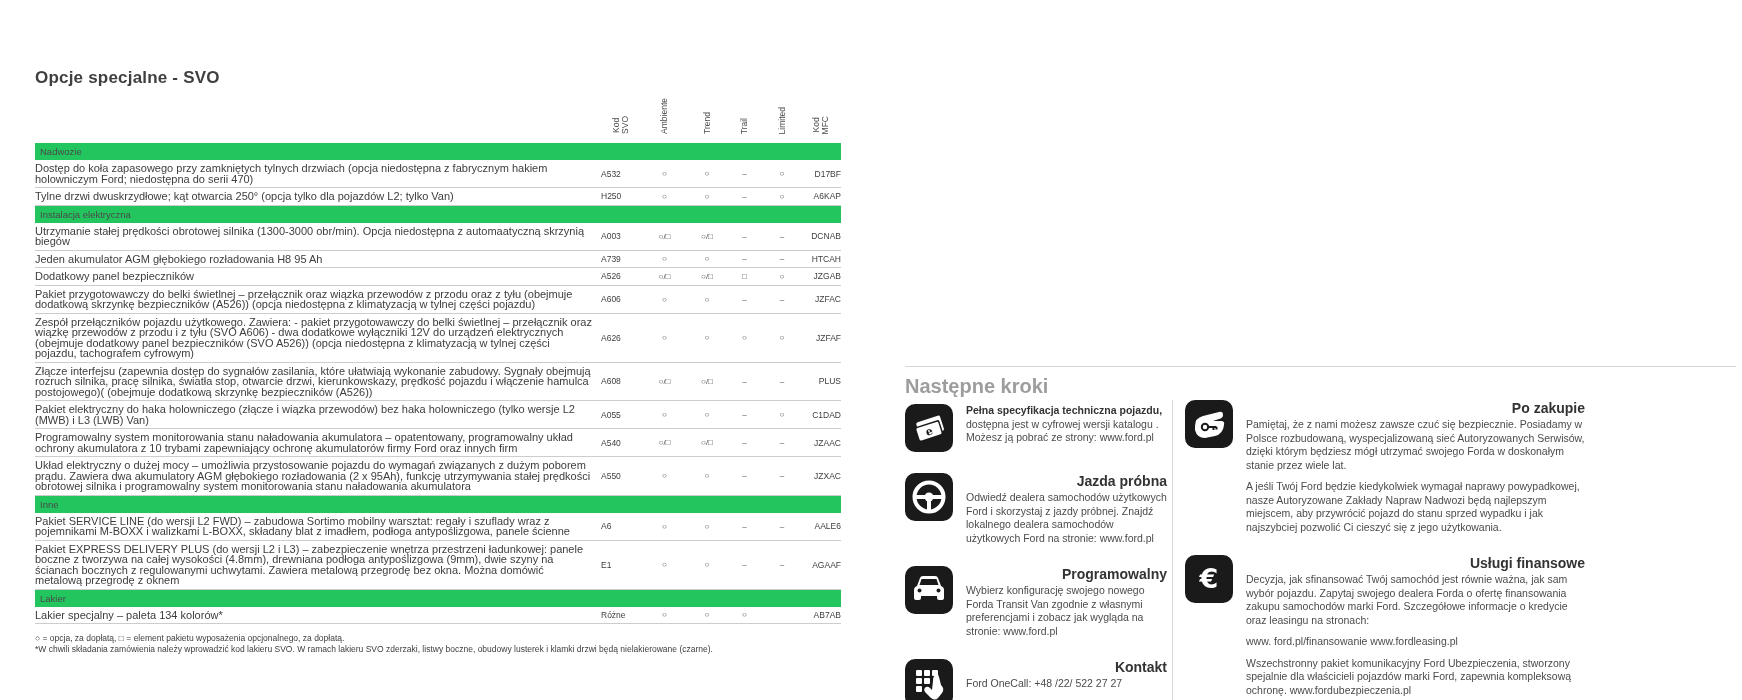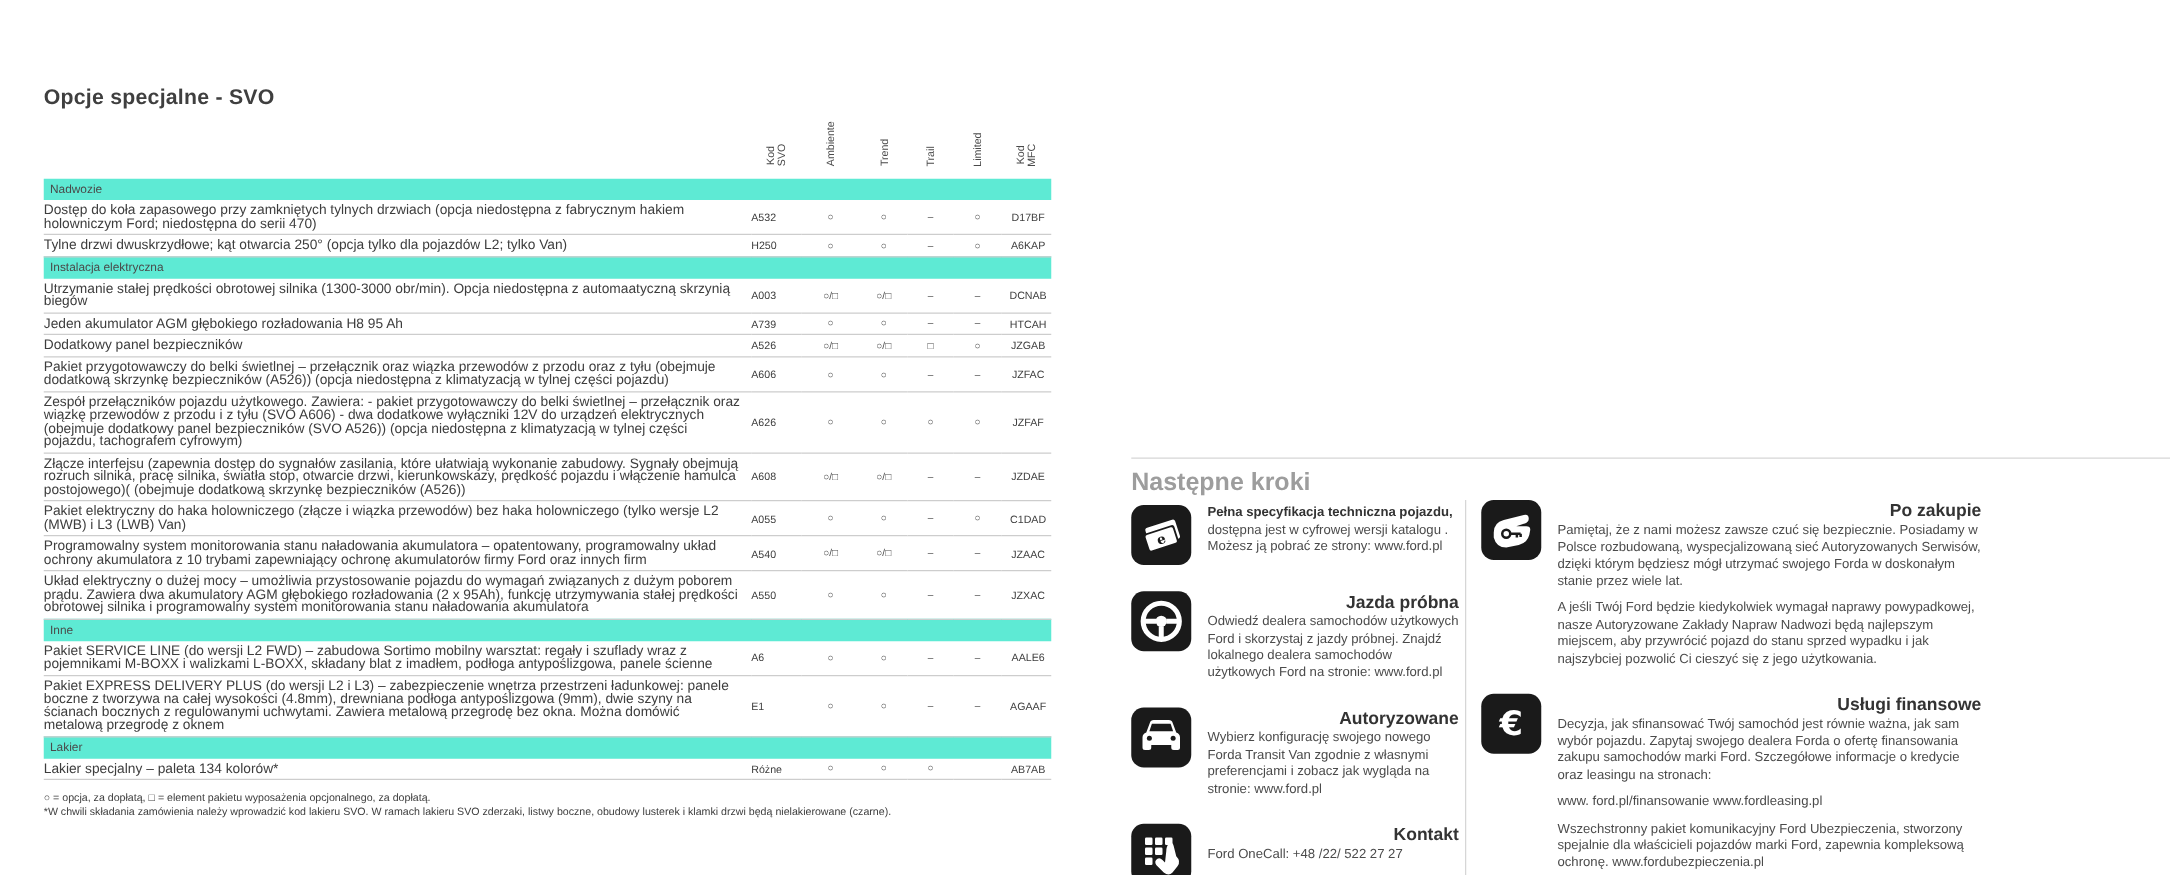--- a/index.html
+++ b/index.html
@@ -6,25 +6,25 @@
   .sheet{position:relative;width:1742px;height:700px;background:#ffffff;overflow:hidden;
          font-family:"Liberation Sans",sans-serif;color:#3d3d3d;margin-top:48px;}
 
   
   .table-panel{position:absolute;left:35px;top:20px;width:806px;}
   .page-title{font-size:17px;font-weight:bold;color:#3f3f3f;letter-spacing:.2px;margin:0 0 6px 0;}
   table.svo{width:100%;border-collapse:collapse;table-layout:fixed;}
   table.svo th{vertical-align:bottom;padding:0 0 5px 0;height:44px;font-weight:normal;}
   .rot{display:inline-block;writing-mode:vertical-rl;transform:rotate(180deg);
        font-size:8.5px;line-height:9px;color:#4a4a4a;white-space:pre-line;}
-  tr.section-row td{background:#5eead4;font-size:9.5px;color:#4a4a4a;padding:3px 0 3px 5px;}
+  tr.section-row td{background:#22c55e;font-size:9.5px;color:#4a4a4a;padding:3px 0 3px 5px;}
   tr.data-row td{border-bottom:1px solid #cdcdcd;padding:3px 0;vertical-align:middle;}
   td.desc-cell{font-size:11px;line-height:10.5px;color:#3d3d3d;padding-right:8px !important;}
   td.code-cell{font-size:8.5px;color:#3d3d3d;text-align:left;}
-  td.code-cell.mfc{text-align:center;padding-left:3px !important;}
+  td.code-cell.mfc{text-align:right;padding-left:3px !important;}
   td.mark-cell{font-size:8px;color:#4a4a4a;text-align:center;}
   .legend{margin-top:9px;font-size:8.5px;line-height:11px;color:#3d3d3d;}
   .legend p{margin:0;}
 
   
   .top-rule{position:absolute;left:905px;top:318px;width:831px;border-top:1px solid #d6d6d6;}
   .v-rule{position:absolute;left:1172px;top:352px;height:318px;border-left:1px solid #d6d6d6;}
   .steps-title{position:absolute;left:905px;top:327px;margin:0;font-size:20px;font-weight:bold;color:#9d9d9d;}
   .col1{position:absolute;left:905px;top:356px;width:262px;}
   .col2{position:absolute;left:1185px;top:352px;width:400px;}
@@ -138,21 +138,21 @@
             <td class="mark-cell">○</td>
             <td class="code-cell mfc">JZFAF</td>
           </tr>
           <tr class="data-row">
             <td class="desc-cell">Złącze interfejsu (zapewnia dostęp do sygnałów zasilania, które ułatwiają wykonanie zabudowy. Sygnały obejmują rozruch silnika, pracę silnika, światła stop, otwarcie drzwi, kierunkowskazy, prędkość pojazdu i włączenie hamulca postojowego)( (obejmuje dodatkową skrzynkę bezpieczników (A526))</td>
             <td class="code-cell">A608</td>
             <td class="mark-cell">○/□</td>
             <td class="mark-cell">○/□</td>
             <td class="mark-cell">–</td>
             <td class="mark-cell">–</td>
-            <td class="code-cell mfc">JZDAE</td>
+            <td class="code-cell mfc">PLUS</td>
           </tr>
           <tr class="data-row">
             <td class="desc-cell">Pakiet elektryczny do haka holowniczego (złącze i wiązka przewodów) bez haka holowniczego (tylko wersje L2 (MWB) i L3 (LWB) Van)</td>
             <td class="code-cell">A055</td>
             <td class="mark-cell">○</td>
             <td class="mark-cell">○</td>
             <td class="mark-cell">–</td>
             <td class="mark-cell">○</td>
             <td class="code-cell mfc">C1DAD</td>
           </tr>
@@ -252,21 +252,21 @@
       <div class="block">
         <div class="icon">
           <svg viewBox="0 0 48 48">
             <path d="M12 20 L15 12 Q15.5 10 18 10 L30 10 Q32.5 10 33 12 L36 20 Q39 21 39 24 L39 32 Q39 34 37 34 L34 34 Q32 34 32 32 L32 30 L16 30 L16 32 Q16 34 14 34 L11 34 Q9 34 9 32 L9 24 Q9 21 12 20 Z" fill="#fff"></path>
             <path d="M16.5 13 L31.5 13 L33.5 19 L14.5 19 Z" fill="#1a1a1a"></path>
             <circle cx="14.5" cy="24.5" r="2" fill="#1a1a1a"></circle>
             <circle cx="33.5" cy="24.5" r="2" fill="#1a1a1a"></circle>
           </svg>
         </div>
         <div class="block-text">
-          <div class="block-title">Autoryzowane</div>
+          <div class="block-title">Programowalny</div>
           <p class="block-para">Wybierz konfigurację swojego nowego Forda Transit Van zgodnie z własnymi preferencjami i zobacz jak wygląda na stronie: www.ford.pl</p>
         </div>
       </div>
       <div class="block">
         <div class="icon">
           <svg viewBox="0 0 48 48">
             <g fill="#fff">
               <rect x="11" y="11" width="6" height="6" rx="1"></rect>
               <rect x="19" y="11" width="6" height="6" rx="1"></rect>
               <rect x="27" y="11" width="6" height="6" rx="1"></rect>

